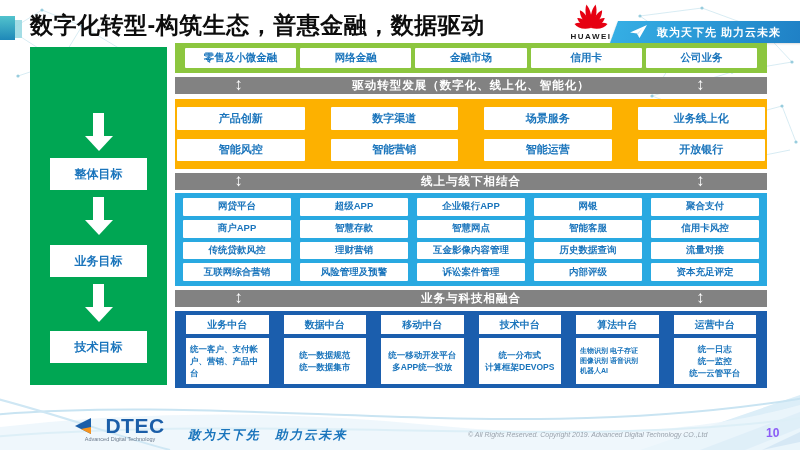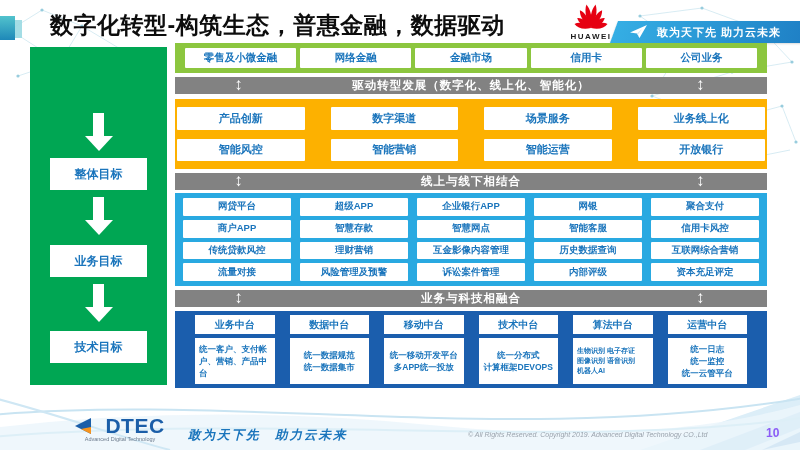--- a/index.html
+++ b/index.html
@@ -9,21 +9,21 @@
 
   svg.deco { position:absolute; pointer-events:none; }
 
   
   .title-accent { position:absolute; left:0; top:14px; width:28px; height:28px; }
   .title-accent .a1 { position:absolute; left:0; top:2px; width:15px; height:24px;
       background:linear-gradient(180deg,#52c3cd,#1e88b8); }
   .title-accent .a2 { position:absolute; left:15px; top:6px; width:7px; height:18px;
       background:#9ad9e2; opacity:.9; }
   .page-title { position:absolute; left:30px; top:10px; width:540px;
-      font-size:23px; font-weight:bold; color:#0d0d0d; letter-spacing:.5px; white-space:nowrap;margin-left:20px; }
+      font-size:23px; font-weight:bold; color:#0d0d0d; letter-spacing:.5px; white-space:nowrap; }
 
   .huawei { position:absolute; left:568px; top:3px; width:46px; text-align:center; }
   .huawei-name { font-size:8px; font-weight:bold; color:#1a1a1a; letter-spacing:1.5px; margin-top:-1px; }
 
   .hw-banner { position:absolute; left:614px; top:21px; width:200px; height:22px;
       background:linear-gradient(90deg,#35aee4,#1e7ec4); transform:skewX(-20deg);
       box-shadow:0 1px 2px rgba(0,0,0,.15); }
   .hw-banner-inner { transform:skewX(20deg); width:100%; height:100%;
       display:flex; align-items:center; gap:10px; padding-left:16px;
       color:#fff; font-size:11px; font-weight:bold; letter-spacing:1px; white-space:nowrap; }
@@ -42,21 +42,21 @@
   
   .main { position:absolute; left:175px; top:43px; width:592px; }
   .band { width:100%; }
   .band-green  { height:30px; background:#8cc63f; display:grid; grid-template-columns:repeat(5,1fr);
       gap:4px; padding:5px 10px; }
   .band-yellow { height:70px; background:#fdb100; display:grid; grid-template-columns:repeat(4,1fr);
       column-gap:26px; row-gap:9px; padding:8px 2px; margin-top:5px; }
   .band-cyan   { height:93px; background:#29a9e1; display:grid; grid-template-columns:repeat(5,1fr);
       grid-auto-rows:1fr; column-gap:9px; row-gap:4px; padding:5px 8px; margin-top:3px; }
   .band-blue   { height:77px; background:#1b5ead; display:grid; grid-template-columns:repeat(6,1fr);
-      column-gap:15px; padding:4px 20px; margin-top:4px; }
+      column-gap:15px; padding:4px 11px; margin-top:4px; }
 
   .cell { background:#fff; color:#1b75bc; font-weight:bold; display:flex;
       align-items:center; justify-content:center; text-align:center; border-radius:1px; }
   .band-green  .cell { font-size:10.5px; }
   .band-yellow .cell { font-size:11px; }
   .band-cyan   .cell { font-size:9.5px; padding:0 8px; }
 
   .gbar { position:relative; height:17px; background:#828282; margin-top:4px;
       color:#fff; font-size:11.5px; font-weight:bold; letter-spacing:1px;
       display:flex; align-items:center; justify-content:center; }
@@ -217,22 +217,22 @@
       <div class="cell">聚合支付</div>
       <div class="cell">商户APP</div>
       <div class="cell">智慧存款</div>
       <div class="cell">智慧网点</div>
       <div class="cell">智能客服</div>
       <div class="cell">信用卡风控</div>
       <div class="cell">传统贷款风控</div>
       <div class="cell">理财营销</div>
       <div class="cell">互金影像内容管理</div>
       <div class="cell">历史数据查询</div>
+      <div class="cell">流量对接</div>
       <div class="cell">互联网综合营销</div>
-      <div class="cell">流量对接</div>
       <div class="cell">风险管理及预警</div>
       <div class="cell">诉讼案件管理</div>
       <div class="cell">内部评级</div>
       <div class="cell">资本充足评定</div>
     </div>
 
     <div class="gbar">
       <span class="ud l">↕</span>
       <span>业务与科技相融合</span>
       <span class="ud r">↕</span>

